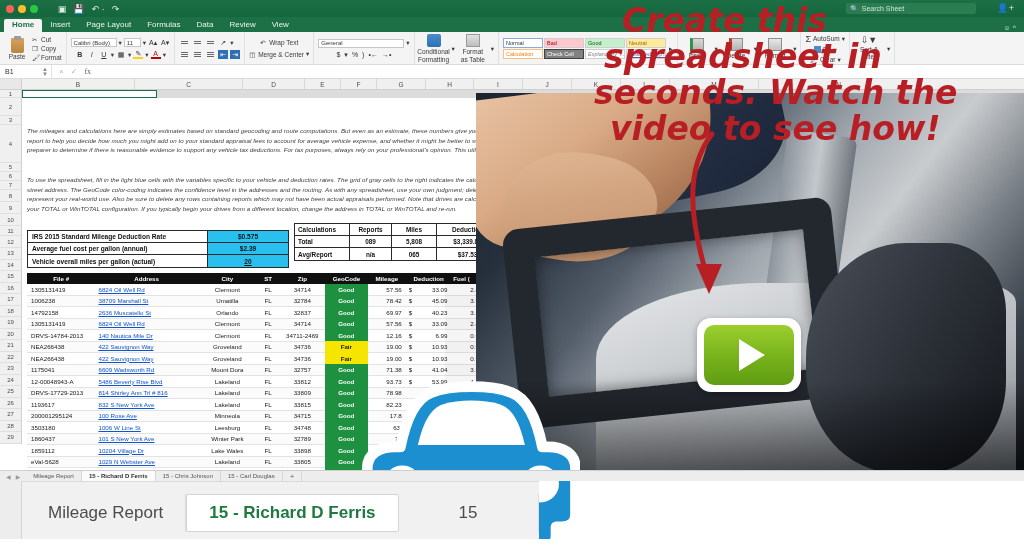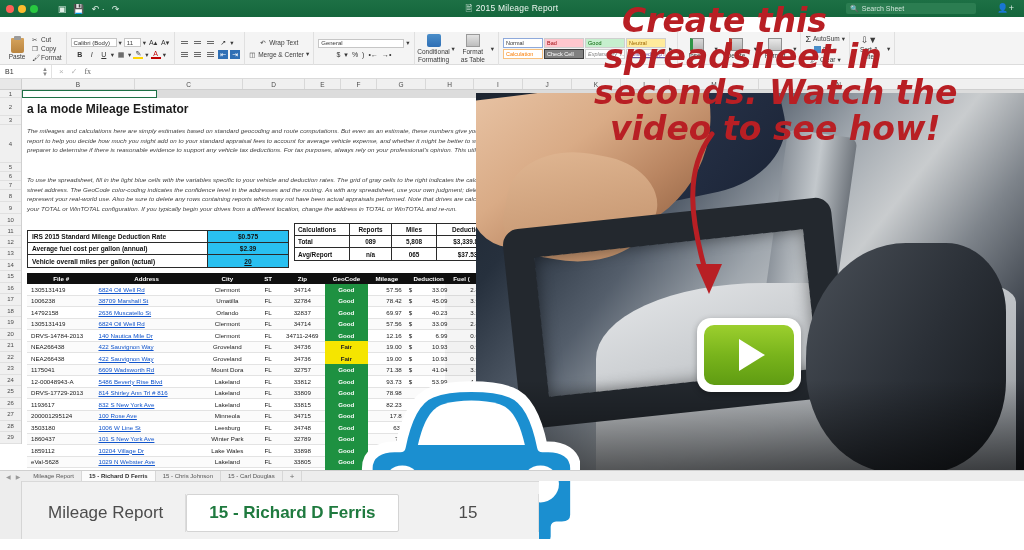--- a/index.html
+++ b/index.html
@@ -259,30 +259,40 @@
       <span class="dot r"></span>
       <span class="dot y"></span>
       <span class="dot g"></span>
     </div>
     <div class="qat">
       <span>▣</span>
       <span>💾</span>
       <span>↶&nbsp;·</span>
       <span>↷</span>
     </div>
-    <div class="doc-title">
-      <span class="ico">🖹</span><span>2015 Mileage Report</span>
-    </div>
     <div class="search-box">
       <span>🔍</span>
       <span>Search Sheet</span>
     </div>
     <div class="share-ico">👤+</div>
   </div>
 
+  <div class="menubar">
+    <div class="mtab active">Home</div>
+    <div class="mtab">Insert</div>
+    <div class="mtab">Page Layout</div>
+    <div class="mtab">Formulas</div>
+    <div class="mtab">Data</div>
+    <div class="mtab">Review</div>
+    <div class="mtab">View</div>
+    <div class="menu-right">
+      <span>☺</span>
+      <span>^</span>
+    </div>
+  </div>
 
   <div class="ribbon">
 
     <div class="rgroup">
       <div class="clipboard">
         <div class="paste-btn">
           <span class="paste-ico"></span>
           <span>Paste</span>
         </div>
         <div class="cstack">
@@ -533,21 +543,20 @@
           <div class="rh" style="height:11.5px">26</div>
           <div class="rh" style="height:11.5px">27</div>
           <div class="rh" style="height:11.5px">28</div>
           <div class="rh" style="height:11.5px">29</div>
         </div>
 
       <div class="content">
         <div class="row1sel"></div>
         <div class="row1rest"></div>
 
-        <div class="bigtitle">a la mode Mileage Estimator</div>
 
         <div class="para" style="left:5px; top:36px; width:930px;">
           <div>The mileages and calculations here are simply estimates based on standard geocoding and route computations.   But even as an estimate, these numbers give you insight into how vehicle use impacts your appraisal business in general.  Use this</div>
           <div>report to help you decide how much you might add on to your standard appraisal fees to account for average vehicle expense, and whether it might be better to switch to a more fuel-efficient vehicle.   It's also a useful tool for your professional tax</div>
           <div>preparer to determine if there is reasonable evidence to support any vehicle tax deductions.   For tax purposes, always rely on your professional's opinion.   This utility is not intended to provide tax advice.</div>
         </div>
 
         <div class="para" style="left:5px; top:85px; width:930px;">
           <div>To use the spreadsheet, fill in the light blue cells with the variables specific to your vehicle and deduction rates.   The grid of gray cells to the right indicates the calculations based on your data.  To see details for a given report, click the link in the</div>
           <div>street address.  The GeoCode color-coding indicates the confidence level in the addresses and the routing.  As with any spreadsheet, use your own judgment; delete any rows for reports which may not represent your real-world use.</div>

